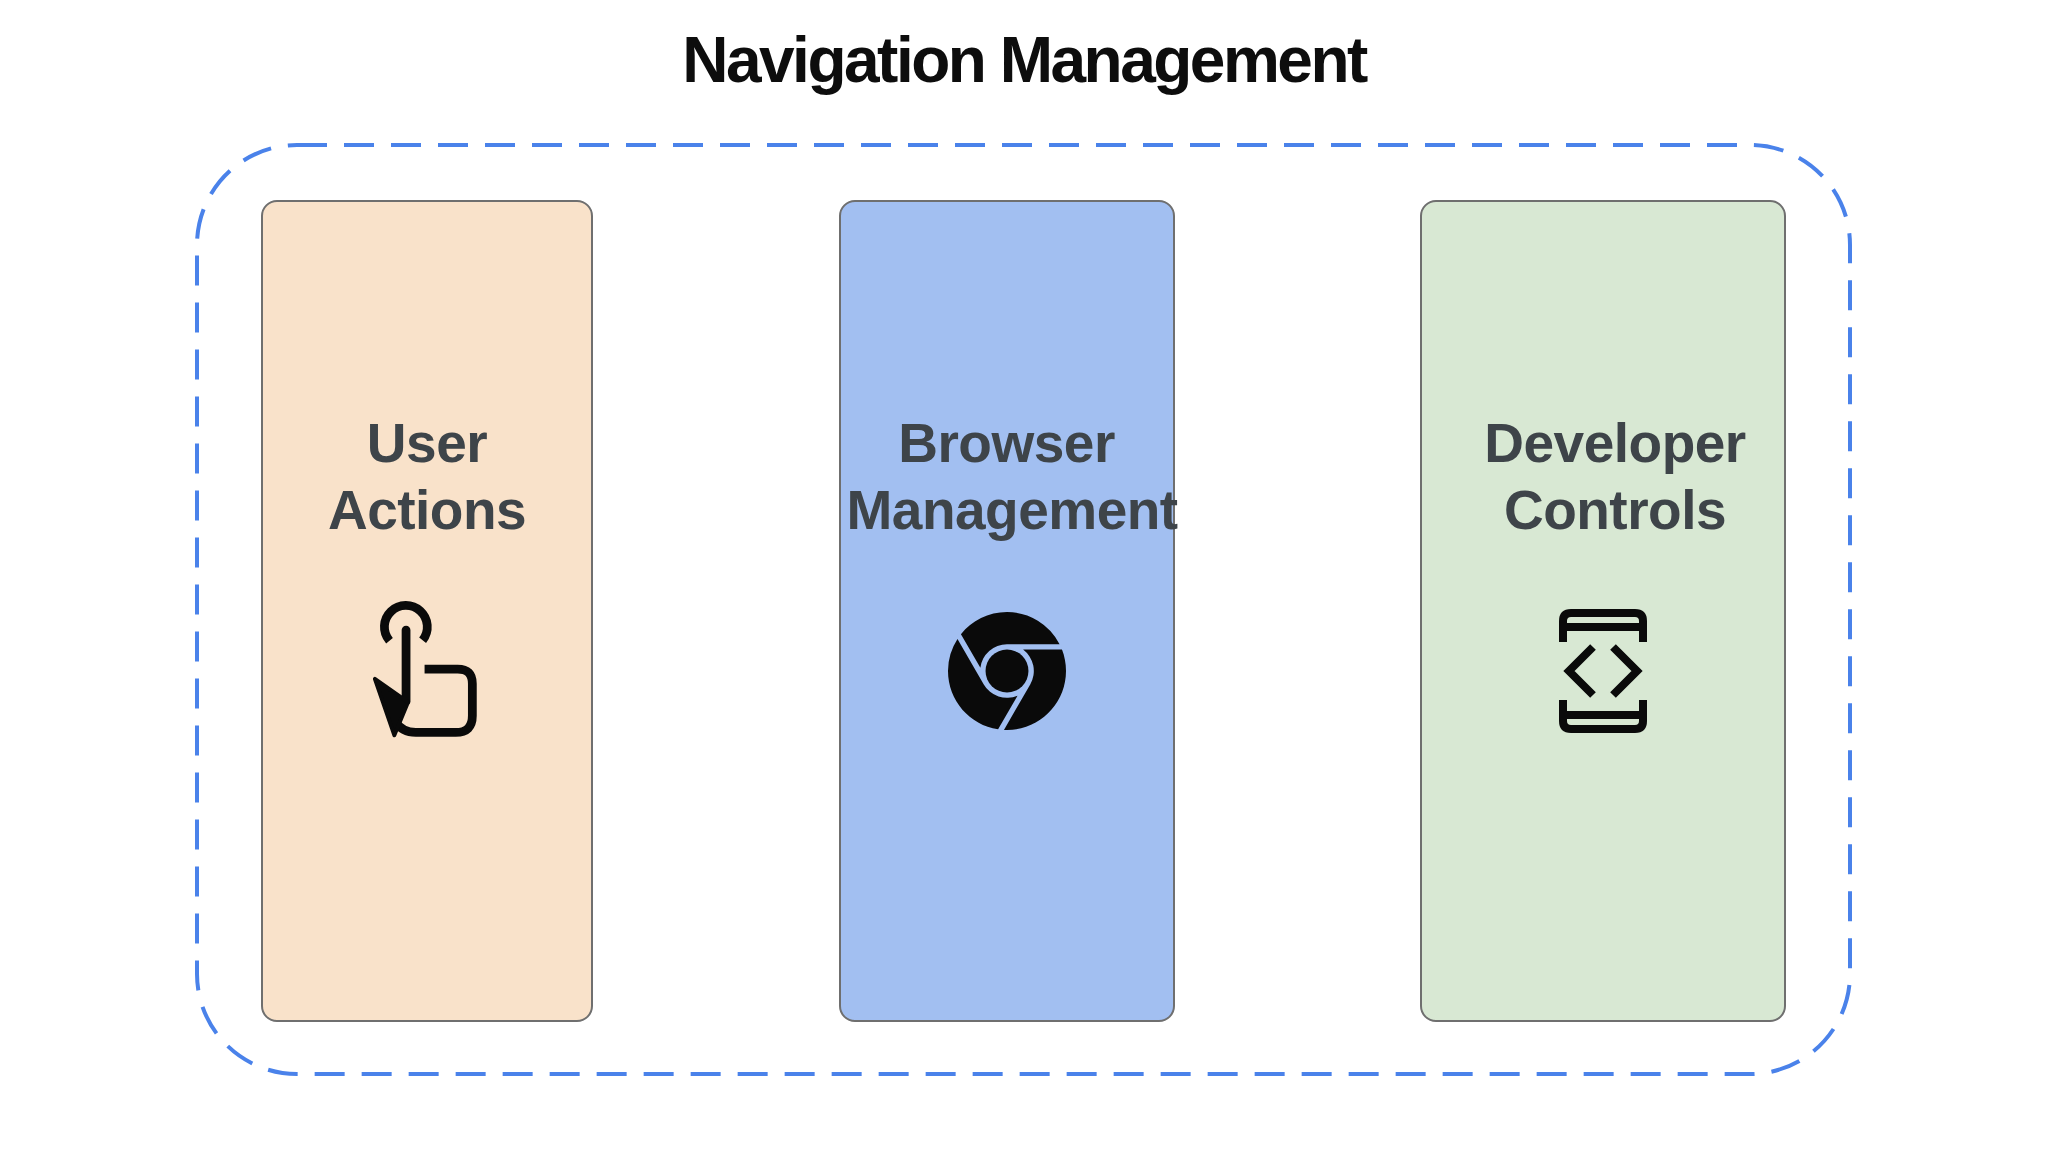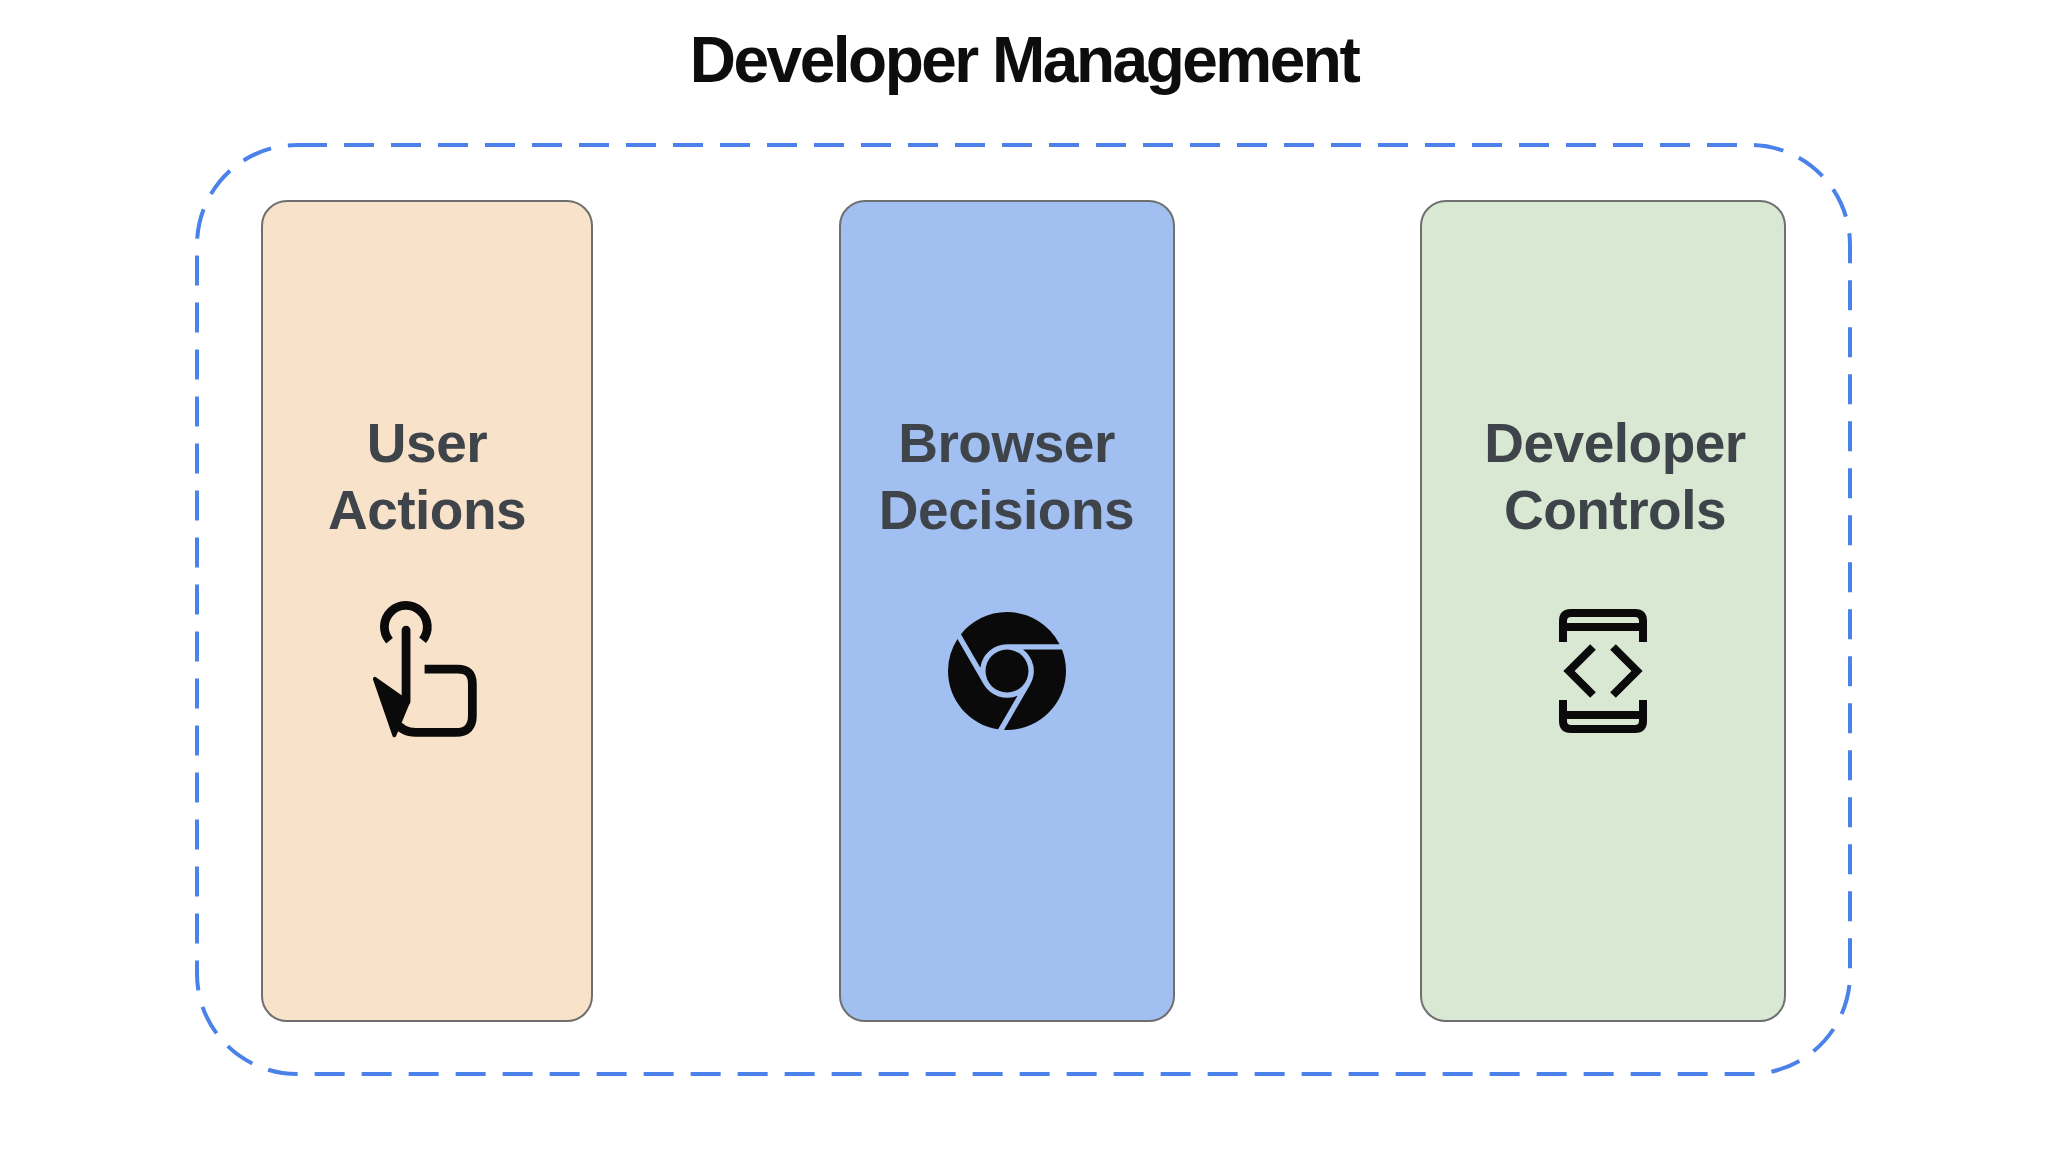--- a/index.html
+++ b/index.html
@@ -11,41 +11,41 @@
     position:absolute;top:22px;left:0;width:2048px;text-align:center;
     font-size:64px;font-weight:700;letter-spacing:-2.5px;line-height:1.2;margin:0;
   }
   .frame-svg{position:absolute;left:195px;top:143px;display:block;}
   .cards{
     position:absolute;left:195px;top:143px;width:1657px;height:933px;
     display:flex;justify-content:space-between;align-items:flex-start;
     padding:57px 66px 0 66px;box-sizing:border-box;
   }
   .card{
-    height:822px;border:2px solid #6f6f6f;border-radius:26px;box-sizing:border-box;
+    height:822px;border:2px solid #6f6f6f;border-radius:16px;box-sizing:border-box;
     text-align:center;
   }
   .card-1{width:332px;}
   .card-2{width:336px;}
   .card-3{width:366px;}
   .card-label{
     margin:0;padding:208px 6px 0 6px;
     font-size:55px;font-weight:700;letter-spacing:-0.5px;line-height:1.22;
     white-space:pre-line;
   }
   .icon-wrap{
     margin-top:48px;height:158px;
     display:flex;align-items:center;justify-content:center;
   }
   .icon-wrap svg{display:block;}
 </style>
 </head>
 <body>
 
-<h1 class="page-title" style="color: rgb(13, 13, 13);">Developer Management</h1>
+<h1 class="page-title" style="color: rgb(13, 13, 13);">Navigation Management</h1>
 
 <svg class="frame-svg" width="1657" height="933" viewBox="0 0 1657 933" aria-hidden="true">
   <rect x="2" y="2" width="1653" height="929" rx="100" ry="100" fill="none" stroke-width="4" stroke-dasharray="30 17" style="stroke: rgb(74, 130, 234);"></rect>
 </svg>
 
 <div class="cards">
 
   <div class="card card-1" style="background-color: rgb(249, 226, 202);">
     <h2 class="card-label" style="color: rgb(62, 68, 73);">User
 Actions</h2>
@@ -58,21 +58,21 @@
             <path d="M 57,78 H 91 Q 106,78 106,93 V 126 Q 106,143 89,143 H 48 Q 34,143 27,132"></path>
           </g>
           <path d="M 6,88 L 40,112 L 26,146 Z" fill="currentColor" stroke="currentColor" stroke-width="4" stroke-linejoin="round"></path>
         </svg>
       </span>
     </div>
   </div>
 
   <div class="card card-2" style="background-color: rgb(162, 191, 241);">
     <h2 class="card-label" style="color: rgb(62, 68, 73);">Browser
-Decisions</h2>
+Management</h2>
     <div class="icon-wrap" style="color: rgb(10, 10, 10);">
       <span>
         <svg width="118" height="118" viewBox="0 0 24 24" fill="currentColor">
           <path d="M12 0C8.21 0 4.831 1.757 2.632 4.501l3.953 6.848A5.454 5.454 0 0 1 12 6.545h10.691A12 12 0 0 0 12 0zM1.931 5.47A11.943 11.943 0 0 0 0 12c0 6.012 4.42 10.991 10.189 11.864l3.953-6.847a5.45 5.45 0 0 1-6.865-2.29zm13.342 2.166a5.446 5.446 0 0 1 1.45 7.09l.002.001h-.002l-5.344 9.257c.206.01.413.016.621.016 6.627 0 12-5.373 12-12 0-1.54-.29-3.011-.818-4.364z"></path>
           <circle cx="12" cy="12" r="4.364"></circle>
         </svg>
       </span>
     </div>
   </div>
 

